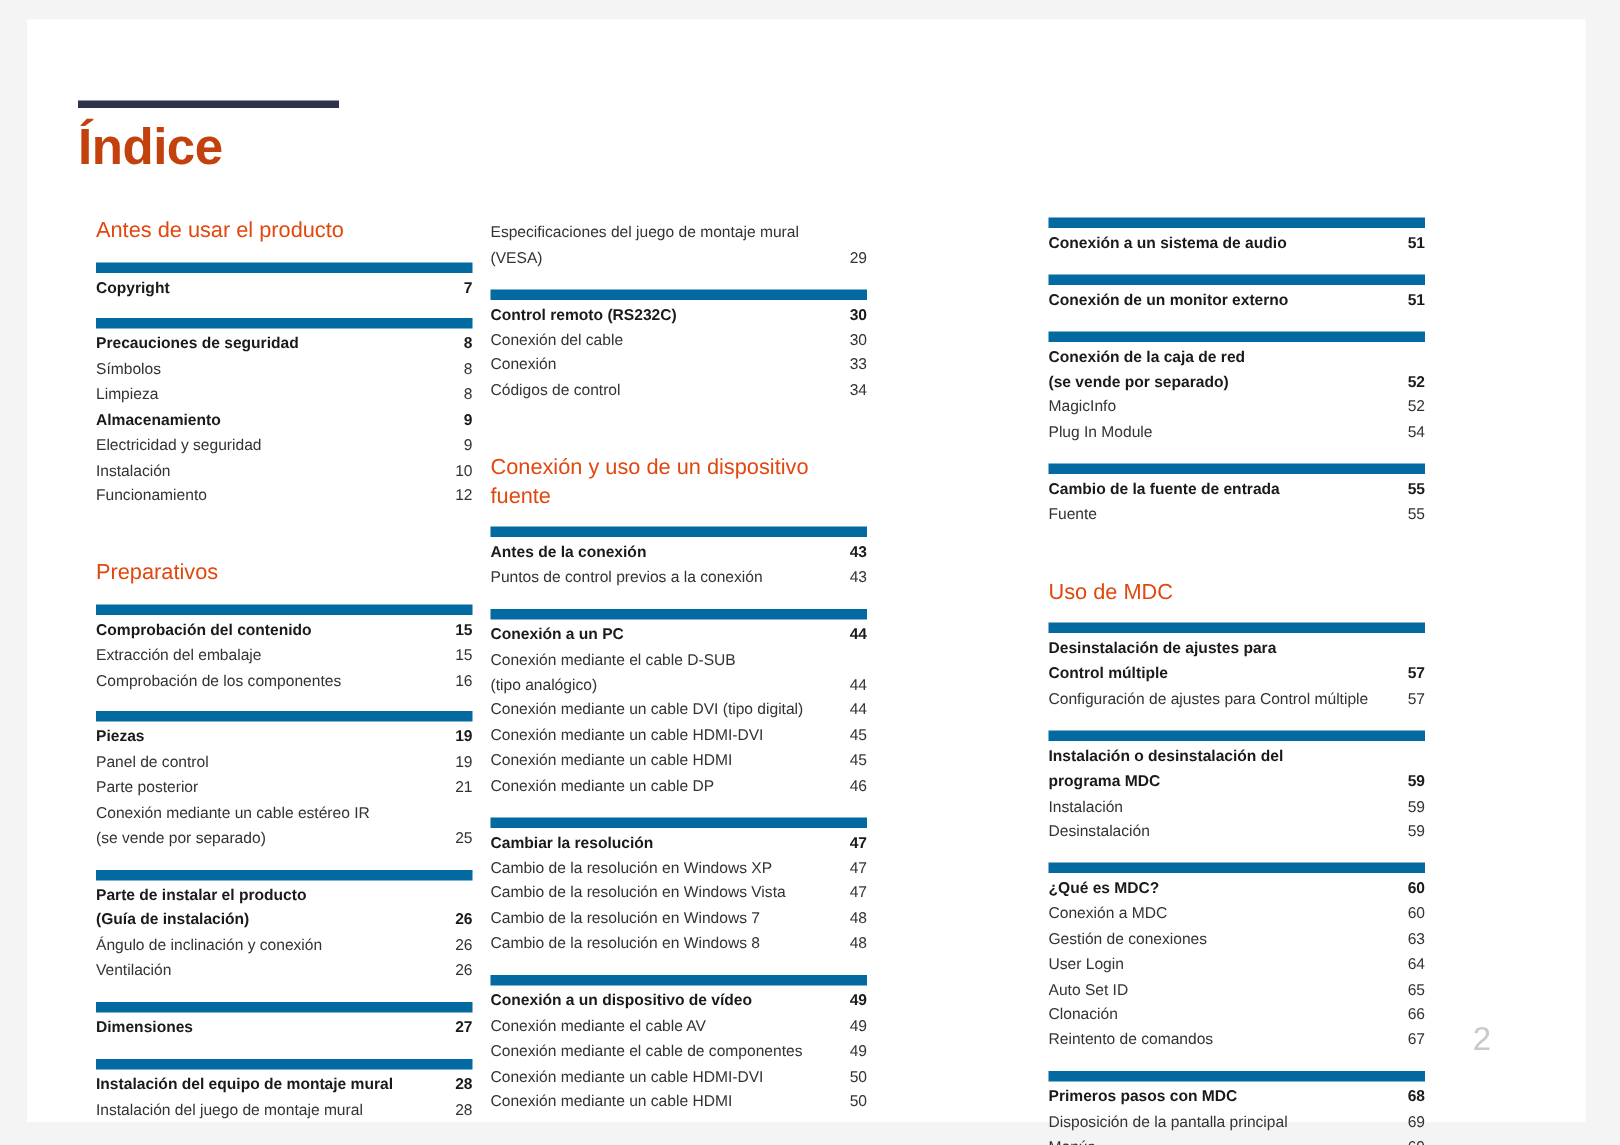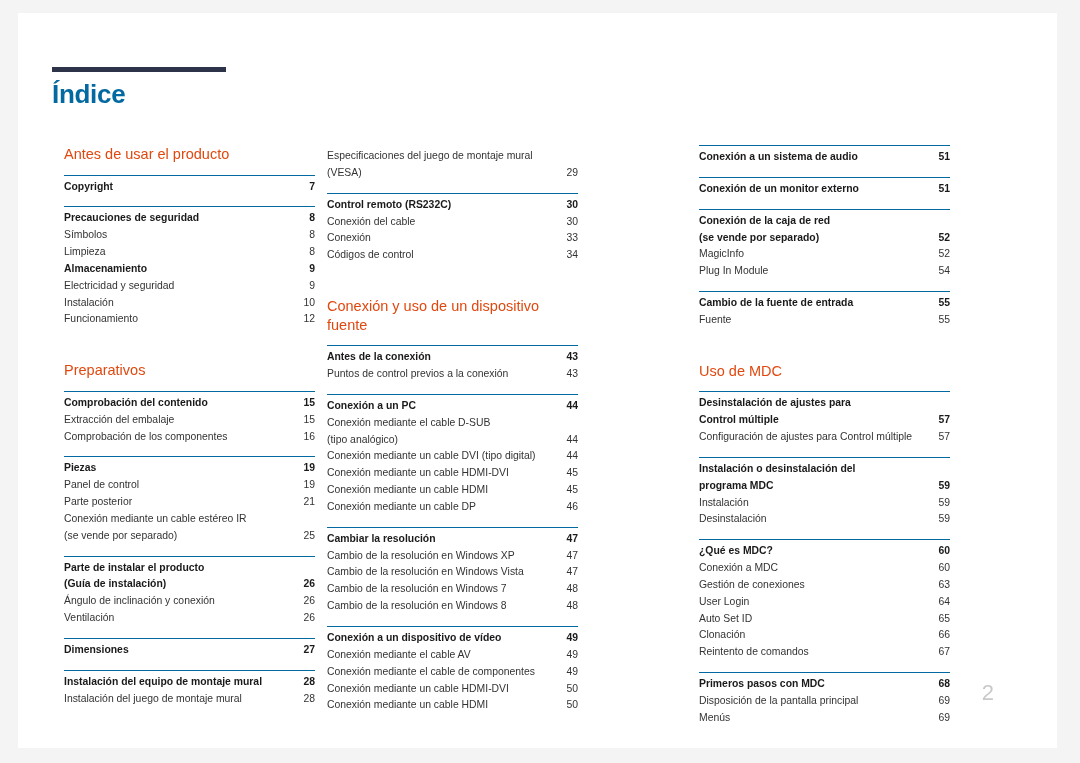--- a/index.html
+++ b/index.html
@@ -25,23 +25,23 @@
     position: absolute;
     left: 34px;
     top: 54px;
   }
   .title-rule {
     width: 174px;
     height: 5px;
     background: #2d3349;
   }
   .title-text {
-    font-size: 26px;
+    font-size: 34px;
     font-weight: 700;
-    color: #0369a1;
+    color: #c2410c;
     letter-spacing: -0.3px;
     margin-top: 9px;
     line-height: 1.05;
   }
   .columns {
     position: absolute;
     left: 46px;
     top: 132px;
     width: 975px;
     display: flex;
@@ -56,21 +56,21 @@
 
   .section-title {
     color: #e1480f;
     font-size: 14.5px;
     font-weight: 400;
     line-height: 1.28;
     margin-bottom: 11px;
   }
 
   .group {
-    border-top: 1px solid #0369a1;
+    border-top: 7px solid #0369a1;
     padding-top: 3px;
     margin-bottom: 11px;
   }
   .group:first-child { }
 
   .entry {
     display: flex;
     align-items: baseline;
     justify-content: space-between;
     font-size: 10.4px;

